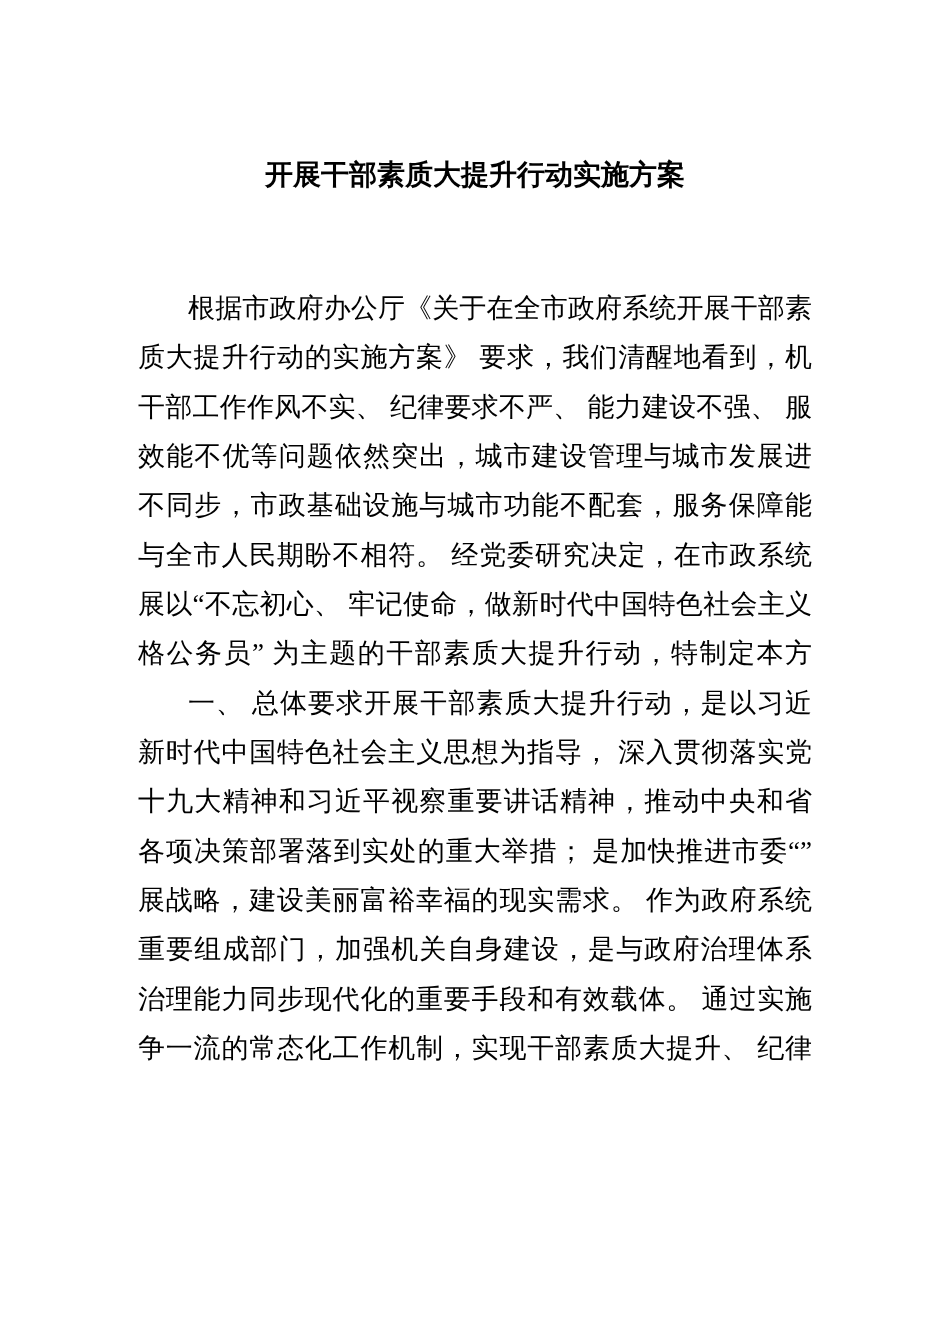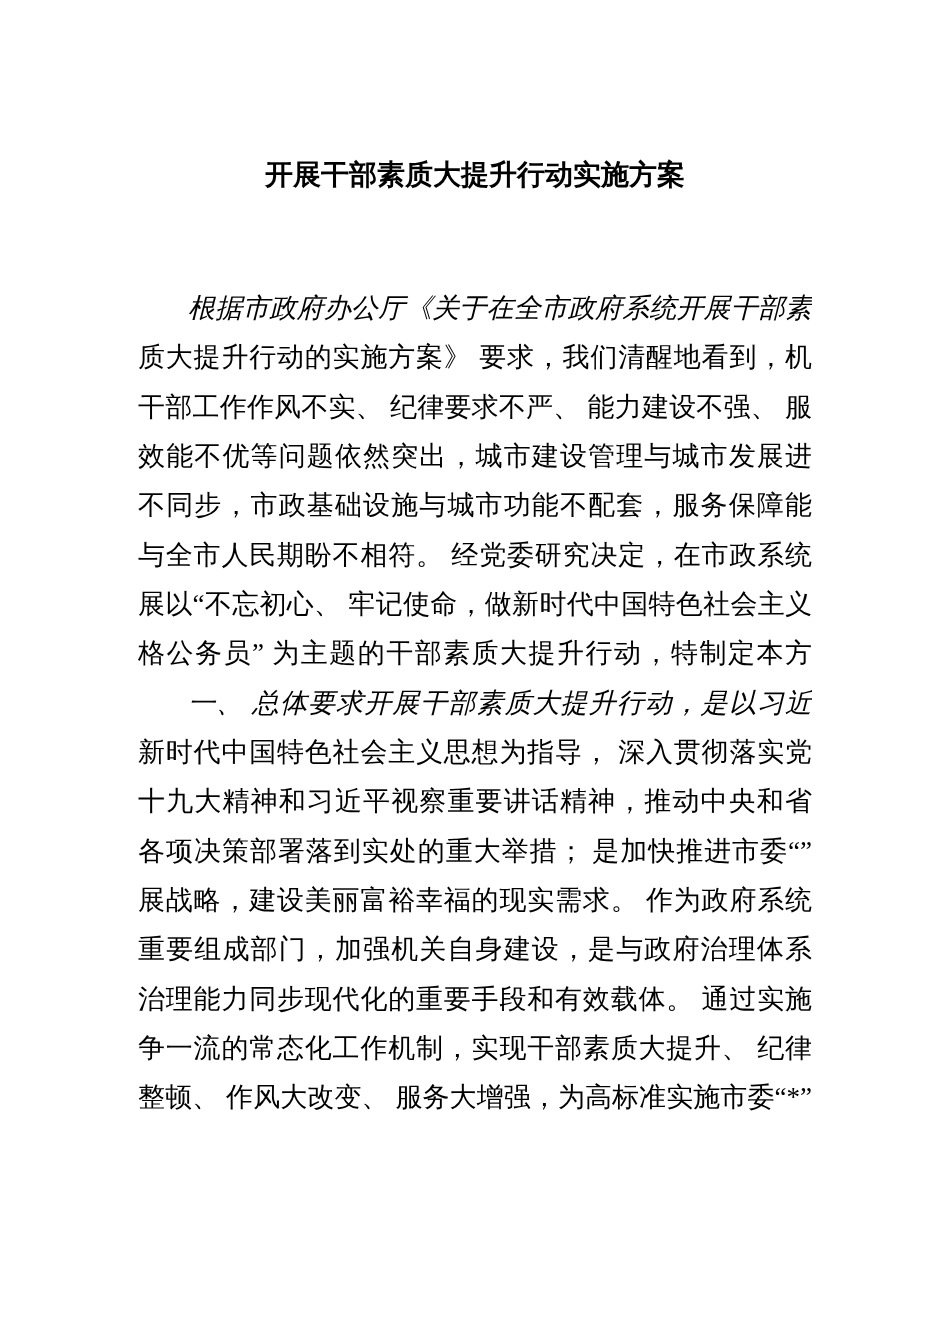--- a/index.html
+++ b/index.html
@@ -41,21 +41,20 @@
   }
   .line {
     height: 49.33px;
     overflow: hidden;
     text-align: justify;
     text-align-last: justify;
     text-justify: inter-character;
   }
   .line.first {
     text-indent: 50px;
-    font-style: italic;
   }
 </style>
 </head>
 <body>
 
 <div class="page">
   <h1 class="doc-title">开展干部素质大提升行动实施方案</h1>
 
   <div class="doc-body">
 
@@ -69,15 +68,14 @@
     <div class="line">格公务员” 为主题的干部素质大提升行动，特制定本方案。</div>
 
     <div class="line first">一、 总体要求开展干部素质大提升行动，是以习近平</div>
     <div class="line">新时代中国特色社会主义思想为指导， 深入贯彻落实党的</div>
     <div class="line">十九大精神和习近平视察重要讲话精神，推动中央和省委</div>
     <div class="line">各项决策部署落到实处的重大举措； 是加快推进市委“” 发</div>
     <div class="line">展战略，建设美丽富裕幸福的现实需求。 作为政府系统的</div>
     <div class="line">重要组成部门，加强机关自身建设，是与政府治理体系和</div>
     <div class="line">治理能力同步现代化的重要手段和有效载体。 通过实施干</div>
     <div class="line">争一流的常态化工作机制，实现干部素质大提升、 纪律大</div>
-    <div class="line">整顿、 作风大改变、 服务大增强，为高标准实施市委“*”</div>
   </div>
 </div>
 
 </body></html>

